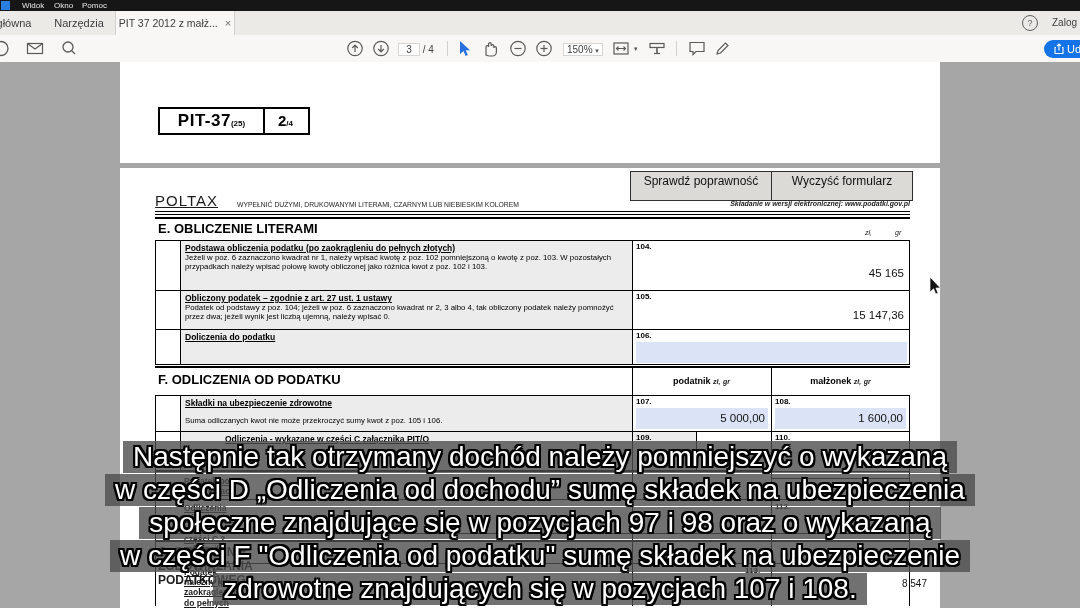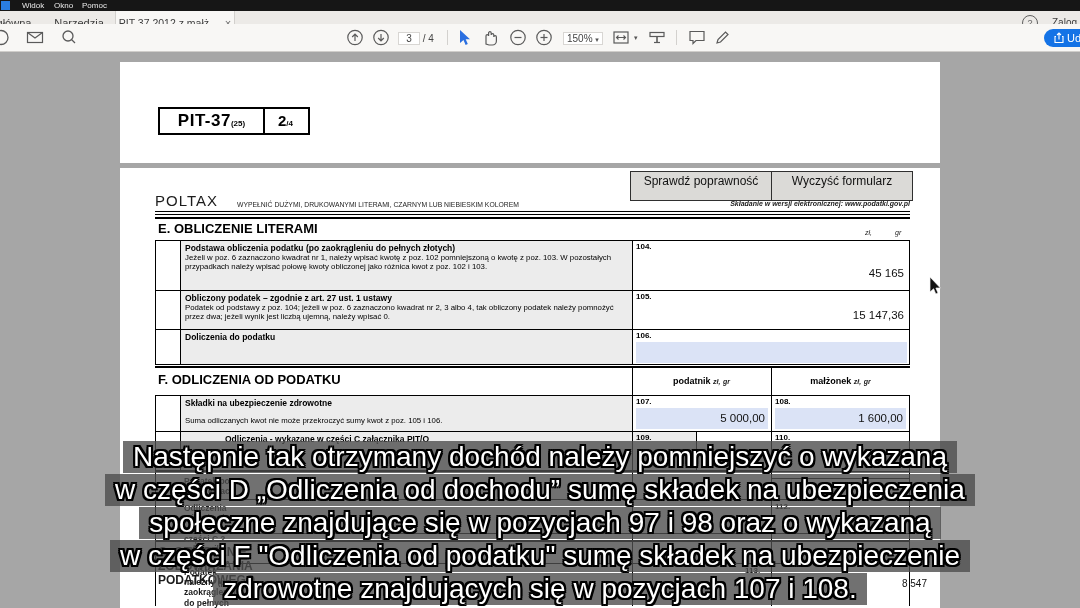--- a/index.html
+++ b/index.html
@@ -17,21 +17,21 @@
   .tabbar{left:0;top:11px;width:1080px;height:24px;background:#eceae7;border-bottom:1px solid #dcdad7;
     font-size:11px;color:#3c3c3c;}
   .tab{top:0;height:24px;line-height:24px;text-align:center;}
   .tab.active{background:#f8f7f5;border-left:1px solid #d2d0cd;border-right:1px solid #d2d0cd;
     font-size:10.5px;}
   .tab .close{margin-left:7px;color:#6d6d6d;font-size:11px;}
   .helpcircle{width:14px;height:14px;border:1.2px solid #5f5f5f;border-radius:50%;
     font-size:9px;line-height:14px;text-align:center;color:#5f5f5f;}
 
   
-  .toolbar{left:0;top:24px;width:1080px;height:27px;background:#f8f7f5;border-bottom:1px solid #cfcdca;}
+  .toolbar{left:0;top:35px;width:1080px;height:27px;background:#f8f7f5;border-bottom:1px solid #cfcdca;}
   .tbicon{top:5px;height:17px;}
   .tbdivider{top:6px;width:1px;height:15px;background:#d3d1ce;}
   .pagebox{top:8px;font-size:10px;color:#444;}
   .pagebox .cur{display:inline-block;width:18px;text-align:center;border-bottom:1px solid #b9b7b4;
     background:#fff;border:1px solid #d8d6d3;padding:0 1px;}
   .zoombox{top:8px;font-size:10px;color:#444;border:1px solid #d8d6d3;background:#fff;padding:0 3px;}
   .caret{font-size:7px;color:#555;}
   .sharebtn{top:5px;height:18px;background:#1473e6;color:#fff;border-radius:10px 0 0 10px;
     font-size:11px;line-height:18px;padding:0 6px 0 10px;white-space:nowrap;}
 
@@ -53,21 +53,21 @@
   .formbtn:last-child{border-right:none;}
   .poltax{font-size:15px;letter-spacing:1px;color:#1c1c1c;}
   .fillnote{font-size:6.8px;color:#1c1c1c;}
   .efiling{font-size:7px;font-weight:bold;font-style:italic;color:#1c1c1c;}
   .dbl-rule{border-top:1px solid #000;border-bottom:1px solid #000;height:2px;}
 
   .sect-title{font-weight:bold;font-size:13px;color:#000;}
   .zlgr{font-size:7px;font-style:italic;color:#222;}
   .cell{border:1px solid #000;box-sizing:border-box;}
   .labelcell{background:#ececec;padding:2px 4px;}
-  .lbl-b{font-size:8.5px;font-weight:bold;line-height:1.2;color:#000;}
+  .lbl-b{font-size:8.5px;font-weight:bold;line-height:1.2;color:#000;text-decoration:underline;}
   .lbl-s{font-size:7.8px;line-height:1.18;color:#000;}
   .fieldnum{font-size:8px;font-weight:bold;color:#000;}
   .fieldval{font-size:11.5px;color:#111;text-align:right;}
   .blueinput{background:#dbe3f6;}
   .colhead{font-size:9px;font-weight:bold;text-align:center;color:#000;}
   .vline{width:1px;background:#000;}
   .hline{height:1px;background:#000;}
   .thickline{height:2px;background:#000;}
   .fragment{color:#1b1b1b;}
 
@@ -189,21 +189,21 @@
       </div>
     </div>
 
     <div class="abs page page2">
 
       <div class="abs btnrow" style="left:510px;top:3px;">
         <div class="formbtn">Sprawdź poprawność</div>
         <div class="formbtn">Wyczyść formularz</div>
       </div>
 
-      <span class="abs poltax" style="left:35px;top:24px;">POLTAX</span>
+      <span class="abs poltax" style="left:35px;top:24px;text-decoration:underline;">POLTAX</span>
       <span class="abs fillnote" style="left:117px;top:33px;">WYPEŁNIĆ DUŻYMI, DRUKOWANYMI LITERAMI, CZARNYM LUB NIEBIESKIM KOLOREM</span>
       <span class="abs efiling" style="left:510px;top:32px;width:280px;text-align:right;">Składanie w wersji elektronicznej: www.podatki.gov.pl</span>
       <div class="abs dbl-rule" style="left:35px;top:43px;width:755px;"></div>
 
       <div class="abs thickline" style="left:35px;top:49px;width:755px;"></div>
       <span class="abs sect-title" style="left:38px;top:53px;">E. OBLICZENIE LITERAMI</span>
       <span class="abs zlgr" style="left:745px;top:61px;">zł,</span>
       <span class="abs zlgr" style="left:775px;top:61px;">gr</span>
 
       <div class="abs cell labelcell" style="left:60px;top:72px;width:453px;height:51px;">

